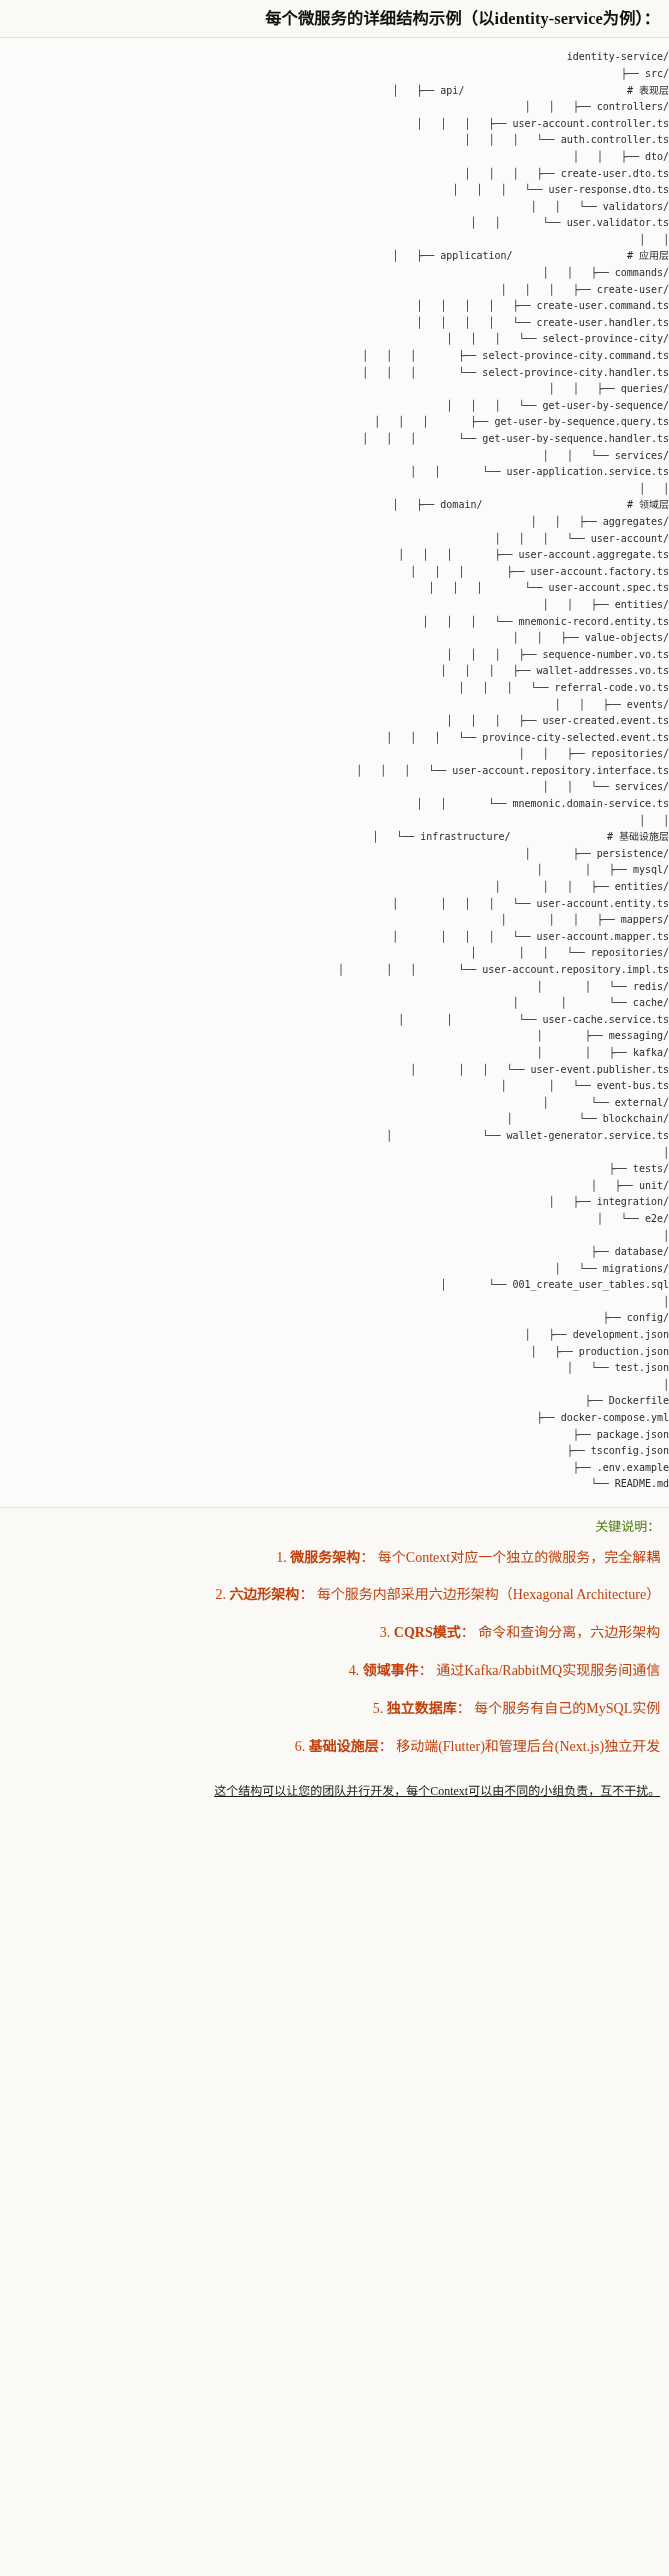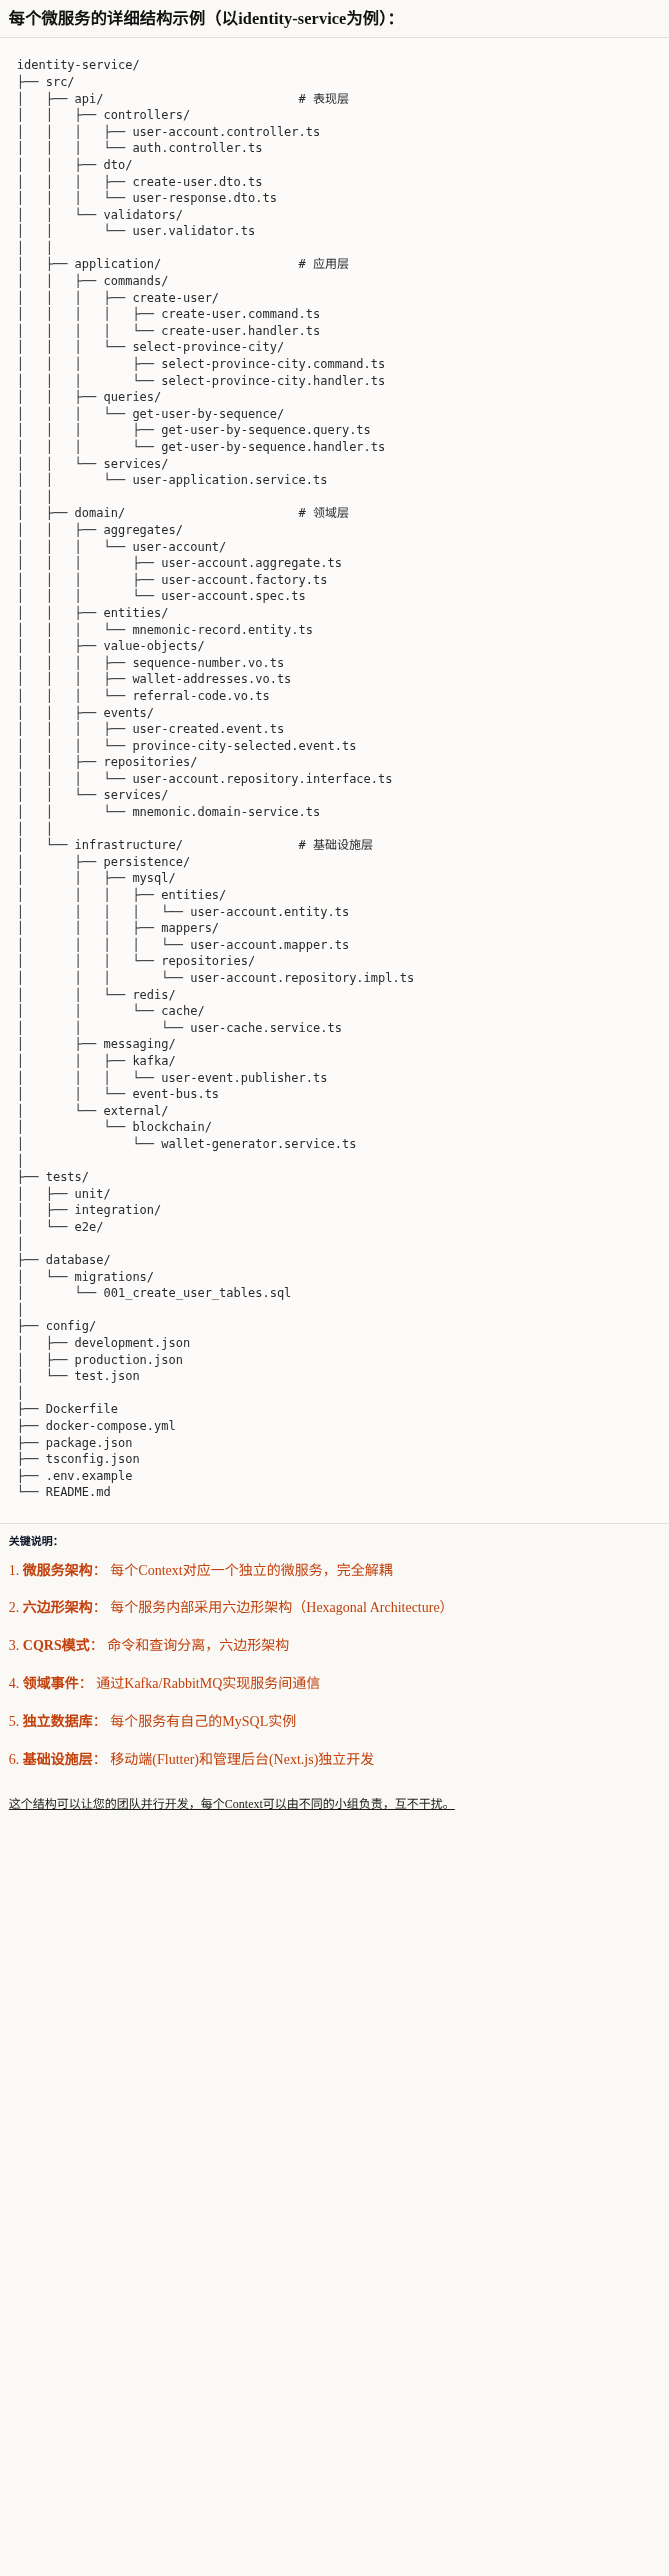--- a/index.html
+++ b/index.html
@@ -11,20 +11,21 @@
   body {
     width: 669px;
     font-family: "Liberation Sans", "DejaVu Sans", sans-serif;
     color: #1a1a1a;
     -webkit-font-smoothing: antialiased;
   }
   .page {
     width: 669px;
     box-sizing: border-box;
     background: #faf9f6;
+    text-align: right;
   }
 
   
   .doc-title {
     font-family: "Liberation Serif", "DejaVu Serif", serif;
     font-weight: bold;
     font-size: 16.3px;
     line-height: 1.3;
     color: #111111;
     padding: 7.5px 8.8px 8.8px 8.8px;
@@ -38,38 +39,38 @@
   }
 
   
   .tree-block {
     background: #fcfbfa;
     padding: 11.3px 0 13.8px 8.8px;
     margin: 0;
   }
   .tree {
     font-family: "DejaVu Sans Mono", "Liberation Mono", monospace;
-    font-size: 12px;
+    font-size: 10px;
     line-height: 16.6px;
     white-space: pre;
     color: #262a2e;
-    margin: 8px;
+    margin: 0;
     letter-spacing: 0px;
     tab-size: 4;
   }
 
   
   .keys {
     padding: 8.8px 8.8px 3.8px 8.8px;
   }
   .keys-title {
     font-family: "Liberation Serif", "DejaVu Serif", serif;
-    font-weight: bold;
-    font-size: 11px;
-    color: #0f172a;
+    font-weight: normal;
+    font-size: 13px;
+    color: #4d7c0f;
     margin: 0 0 11.3px 0;
   }
   .key-item {
     font-family: Liberation Serif, serif;
     font-size: 14px;
     line-height: 1.55;
     color: #c2410c;
     margin: 0 0 16.3px 0;
   }
   .key-item .num {

